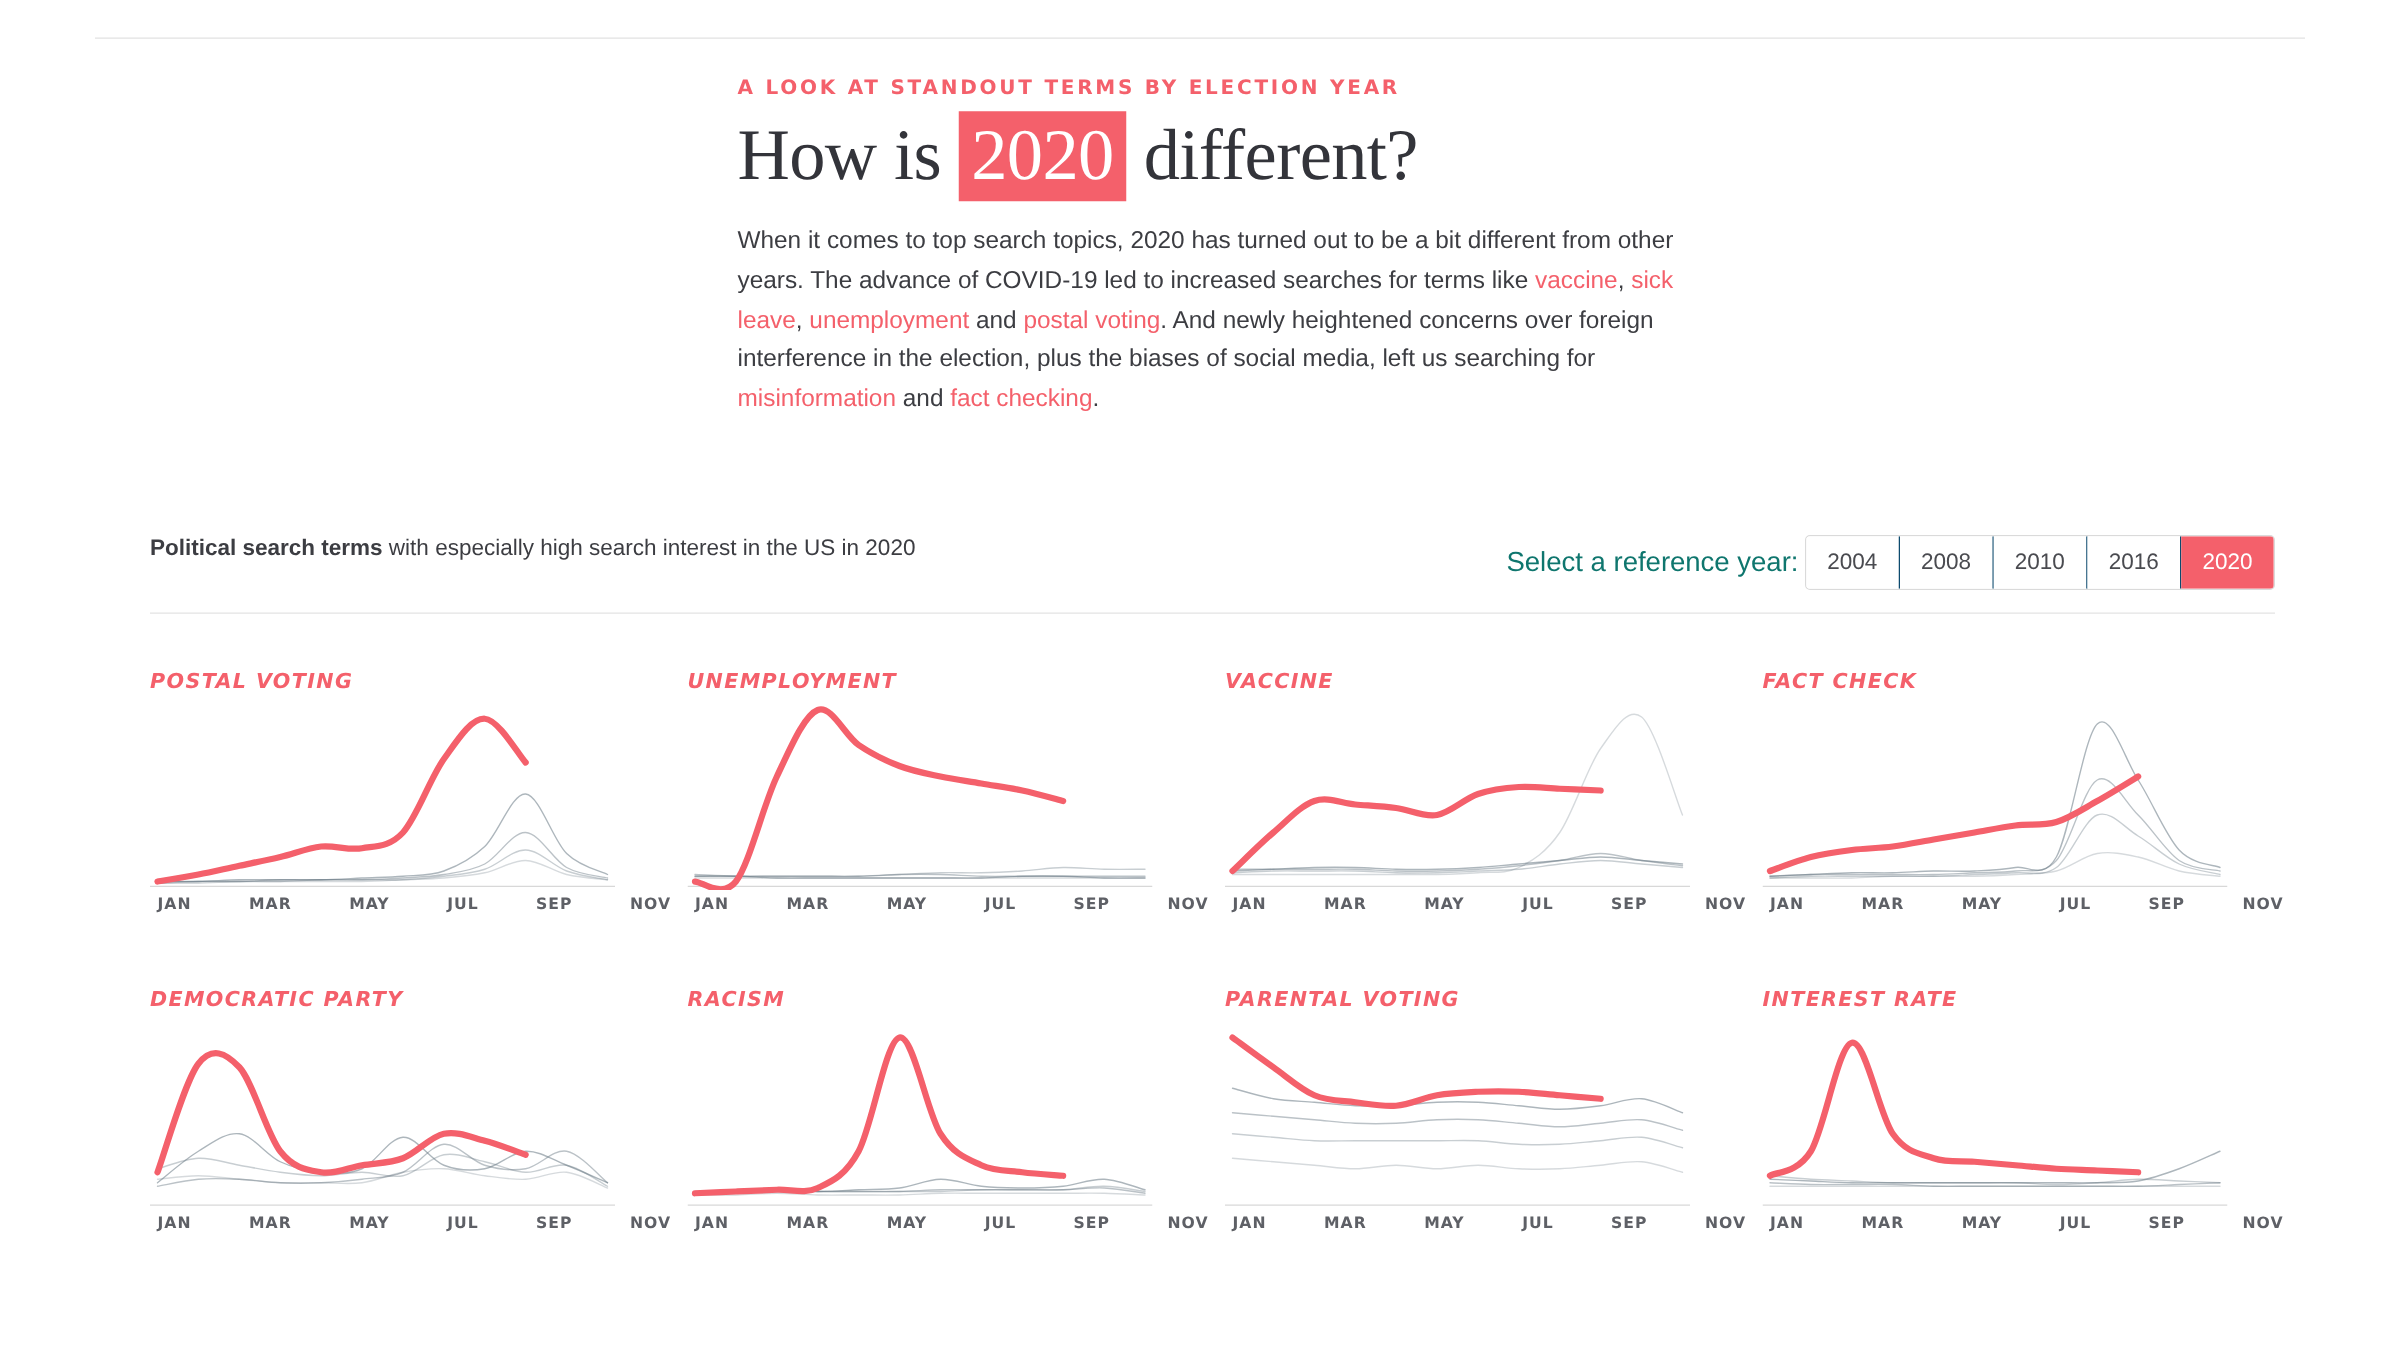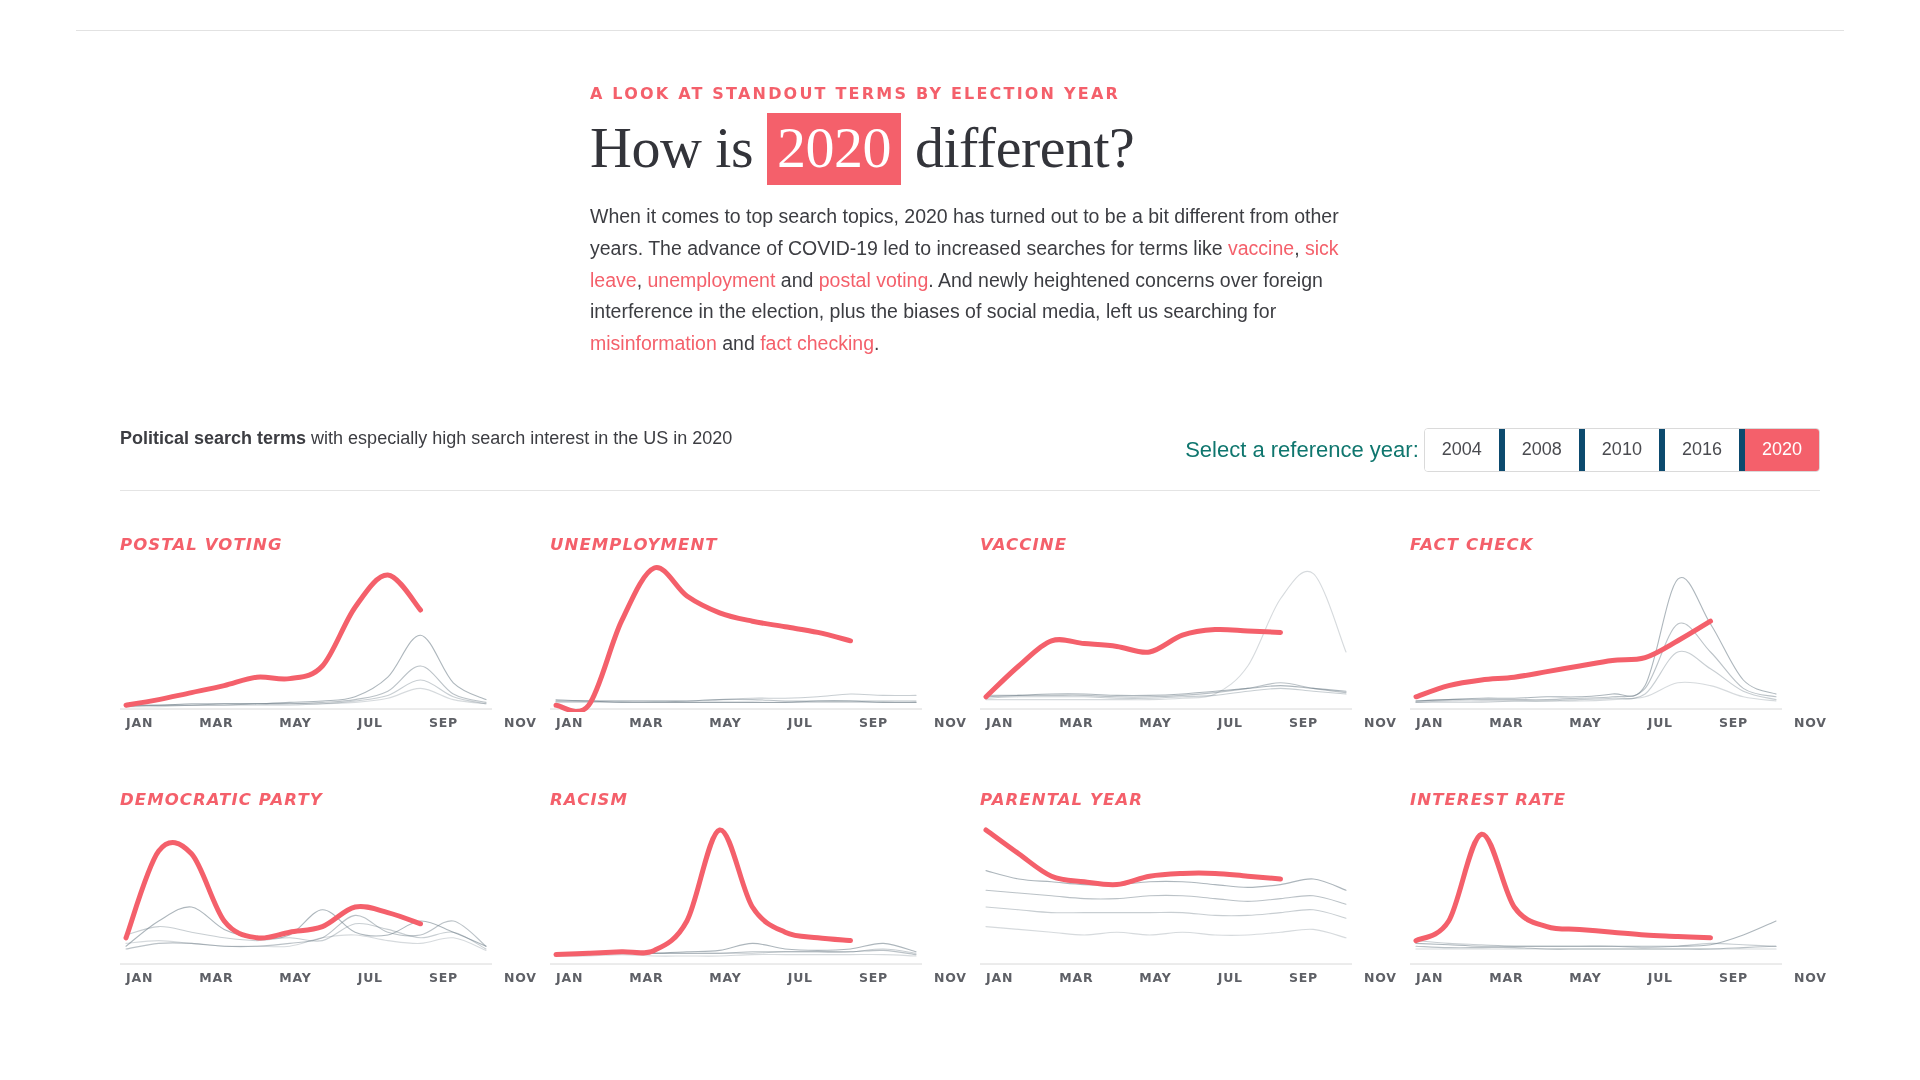--- a/index.html
+++ b/index.html
@@ -21,21 +21,21 @@
     position: absolute;
     top: 30px;
     left: 76px;
     width: 1768px;
     height: 1px;
     background: #e2e2e2;
   }
   
   .header {
     position: absolute;
-    top: 84px;
+    top: 60px;
     left: 590px;
     width: 790px;
   }
   .kicker {
     color: #f4606b;
     font-size: 16px;
     letter-spacing: 2.2px;
     font-weight: 600;
     margin: 0 0 10px 0;
     font-family: "DejaVu Sans", sans-serif;
@@ -92,21 +92,21 @@
     display: flex;
     border: 1px solid #dadada;
     border-radius: 4px;
     overflow: hidden;
   }
   .year-btn {
     padding: 10px 17px 11px 17px;
     font-size: 18px;
     color: #4a4b50;
     background: #ffffff;
-    border-right: 6px solid #0c4a6e;
+    border-right: 1px solid #0c4a6e;
     cursor: pointer;
     font-family: "Liberation Sans", sans-serif;
   }
   .year-btn:last-child { border-right: none; }
   .year-btn.active {
     background: #f4606b;
     color: #ffffff;
   }
   .divider {
     position: absolute;
@@ -291,21 +291,21 @@
         <div class="axis-row wide">
           <span class="axis-label">JAN</span>
           <span class="axis-label">MAR</span>
           <span class="axis-label">MAY</span>
           <span class="axis-label">JUL</span>
           <span class="axis-label">SEP</span>
           <span class="axis-label">NOV</span>
         </div>
       </div>
       <div class="cell">
-        <div class="cell-title">PARENTAL YEAR</div>
+        <div class="cell-title">PARENTAL VOTING</div>
         <svg width="372" height="150" class="chart-svg">
           <line x1="0" x2="372" y1="147" y2="147" stroke="#d8d8d8" stroke-width="1"></line>
           <path d="M6.0,53.6 C11.5,55.0 27.8,60.1 38.7,62.0 C49.6,63.9 60.5,63.9 71.5,64.8 C82.4,65.7 93.3,67.1 104.2,67.6 C115.1,68.1 126.0,68.1 136.9,67.6 C147.8,67.1 158.7,65.3 169.6,64.8 C180.5,64.3 191.5,64.3 202.4,64.8 C213.3,65.3 224.2,66.7 235.1,67.6 C246.0,68.5 256.9,70.4 267.8,70.4 C278.7,70.4 289.6,69.0 300.5,67.6 C311.5,66.2 322.4,61.1 333.3,62.0 C344.2,62.9 360.5,71.3 366.0,73.2" fill="none" stroke="#6a7a85" stroke-width="1.1" opacity="0.55" stroke-linecap="round"></path>
           <path d="M6.0,73.2 C11.5,73.7 27.8,75.1 38.7,76.0 C49.6,76.9 60.5,77.9 71.5,78.8 C82.4,79.7 93.3,81.1 104.2,81.6 C115.1,82.1 126.0,82.1 136.9,81.6 C147.8,81.1 158.7,79.3 169.6,78.8 C180.5,78.3 191.5,78.3 202.4,78.8 C213.3,79.3 224.2,80.7 235.1,81.6 C246.0,82.5 256.9,84.4 267.8,84.4 C278.7,84.4 289.6,82.5 300.5,81.6 C311.5,80.7 322.4,77.9 333.3,78.8 C344.2,79.7 360.5,85.8 366.0,87.2" fill="none" stroke="#6a7a85" stroke-width="1.1" opacity="0.46" stroke-linecap="round"></path>
           <path d="M6.0,90.0 C11.5,90.5 27.8,91.9 38.7,92.8 C49.6,93.7 60.5,95.1 71.5,95.6 C82.4,96.1 93.3,95.6 104.2,95.6 C115.1,95.6 126.0,95.6 136.9,95.6 C147.8,95.6 158.7,95.6 169.6,95.6 C180.5,95.6 191.5,95.1 202.4,95.6 C213.3,96.1 224.2,97.9 235.1,98.4 C246.0,98.9 256.9,98.9 267.8,98.4 C278.7,97.9 289.6,96.5 300.5,95.6 C311.5,94.7 322.4,91.9 333.3,92.8 C344.2,93.7 360.5,99.8 366.0,101.2" fill="none" stroke="#6a7a85" stroke-width="1.1" opacity="0.37" stroke-linecap="round"></path>
           <path d="M6.0,109.6 C11.5,110.1 27.8,111.5 38.7,112.4 C49.6,113.3 60.5,114.3 71.5,115.2 C82.4,116.1 93.3,118.0 104.2,118.0 C115.1,118.0 126.0,115.2 136.9,115.2 C147.8,115.2 158.7,118.0 169.6,118.0 C180.5,118.0 191.5,115.2 202.4,115.2 C213.3,115.2 224.2,117.5 235.1,118.0 C246.0,118.5 256.9,118.5 267.8,118.0 C278.7,117.5 289.6,116.1 300.5,115.2 C311.5,114.3 322.4,111.5 333.3,112.4 C344.2,113.3 360.5,119.4 366.0,120.8" fill="none" stroke="#6a7a85" stroke-width="1.1" opacity="0.28" stroke-linecap="round"></path>
           <path d="M6.0,13.0 C11.5,17.0 27.8,29.1 38.7,36.8 C49.6,44.5 60.5,54.5 71.5,59.2 C82.4,63.9 93.3,63.4 104.2,64.8 C115.1,66.2 126.0,68.5 136.9,67.6 C147.8,66.7 158.7,61.1 169.6,59.2 C180.5,57.3 191.5,56.9 202.4,56.4 C213.3,55.9 224.2,55.9 235.1,56.4 C246.0,56.9 256.9,58.3 267.8,59.2 C278.7,60.1 295.1,61.5 300.5,62.0" fill="none" stroke="#f4606b" stroke-width="5" stroke-linecap="round" stroke-linejoin="round"></path>
         </svg>
         <div class="axis-row wide">
           <span class="axis-label">JAN</span>

